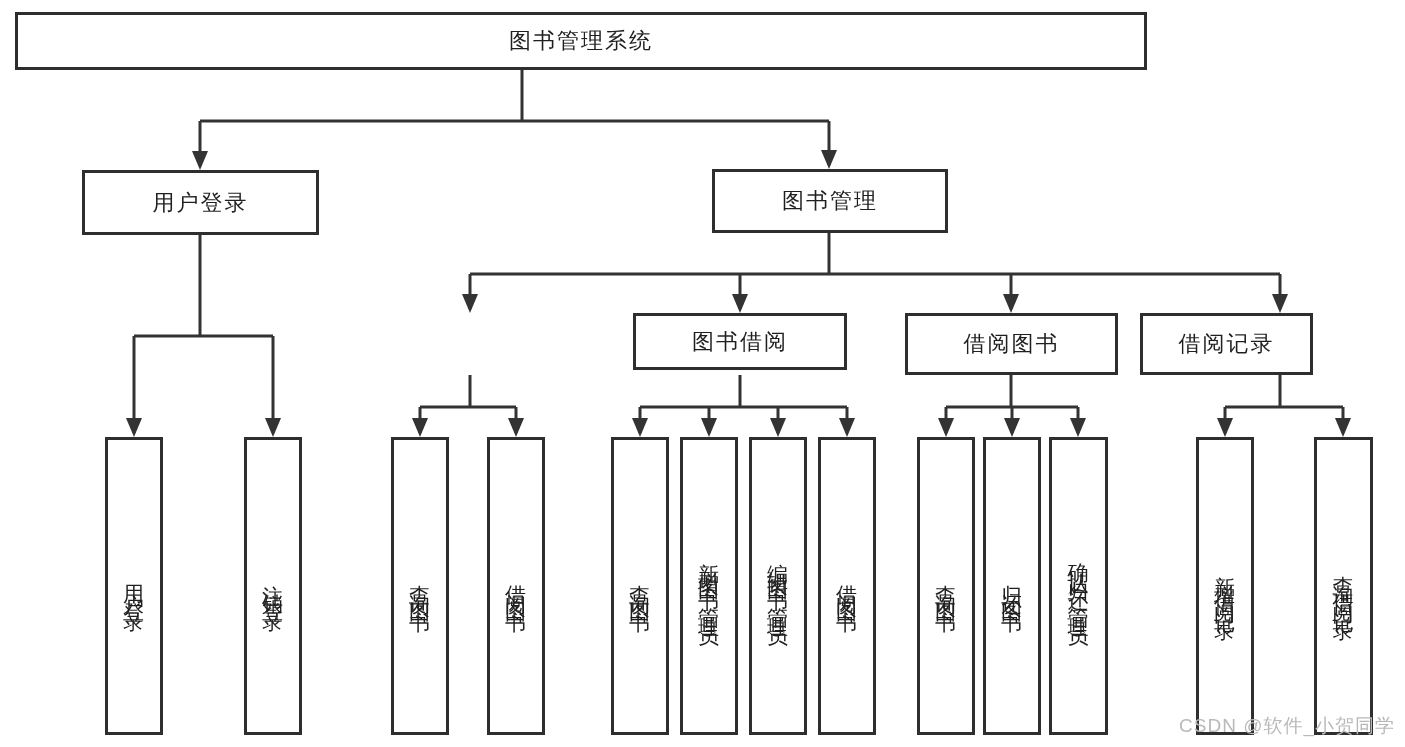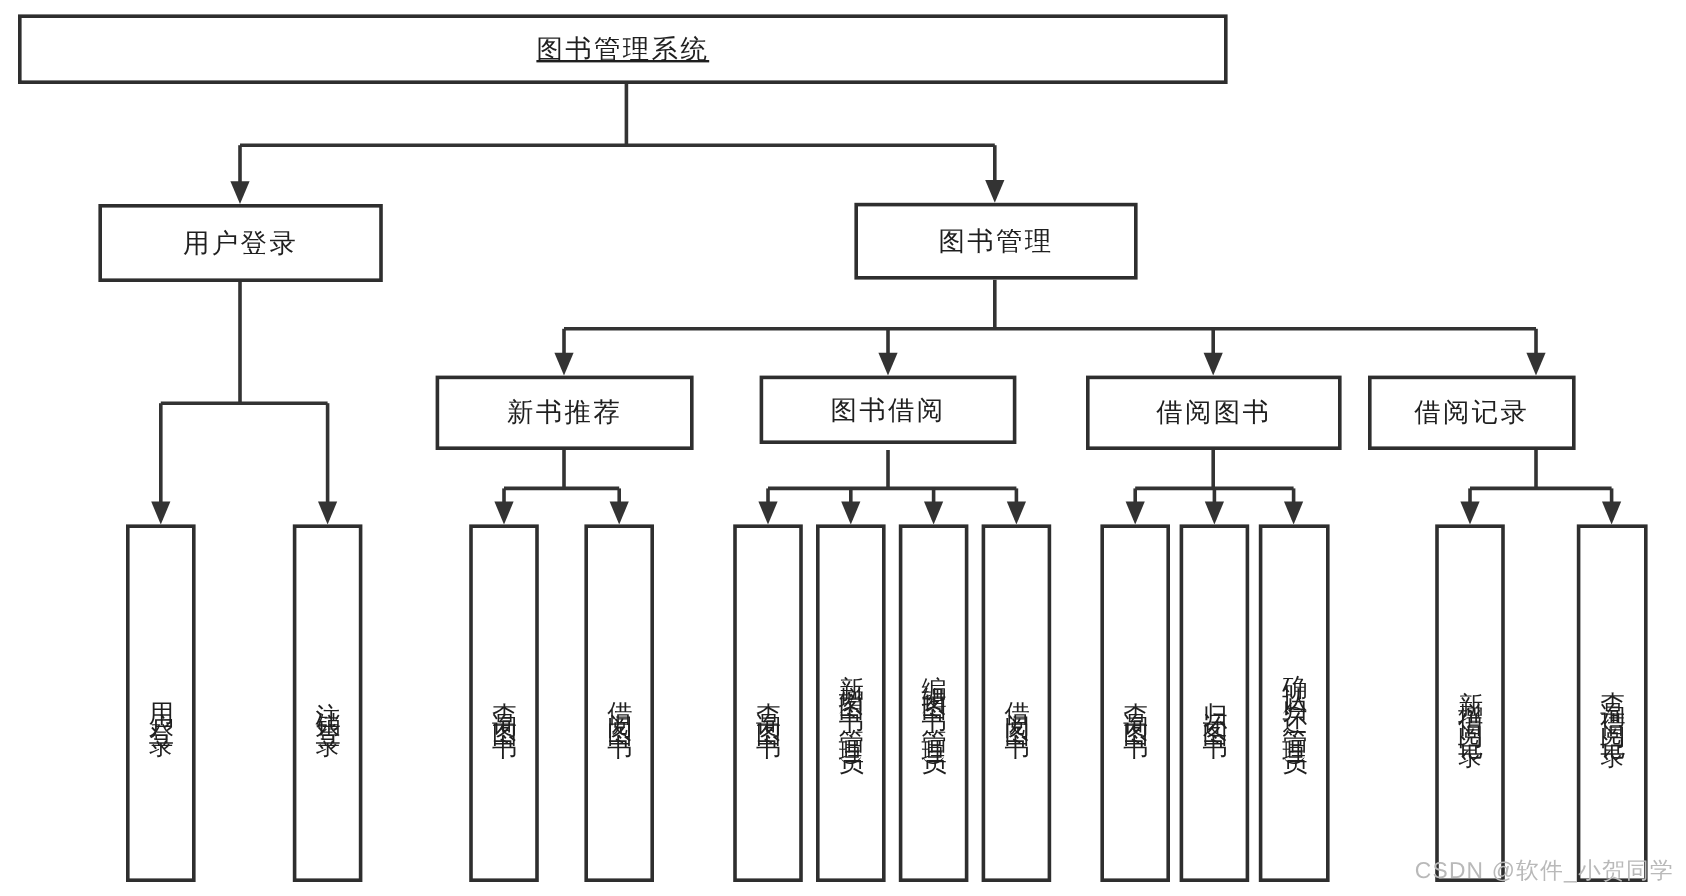--- a/index.html
+++ b/index.html
@@ -122,34 +122,31 @@
     <polygon class="ahead" points="1070,418 1086,418 1078,437"></polygon>
 
     <path class="cline" d="M1280,375 V407"></path>
     <path class="cline" d="M1225,407 H1343"></path>
     <path class="cline" d="M1225,407 V433"></path>
     <polygon class="ahead" points="1217,418 1233,418 1225,437"></polygon>
     <path class="cline" d="M1343,407 V433"></path>
     <polygon class="ahead" points="1335,418 1351,418 1343,437"></polygon>
   </svg>
 
-  <div class="node" style="left:15px; top:12px; width:1008px; height:58px;text-decoration:underline;">
+  <div class="node" style="left:15px; top:12px; width:1132px; height:58px;">
     <span>图书管理系统</span>
   </div>
 
   <div class="node" style="left:82px; top:170px; width:237px; height:65px;">
     <span>用户登录</span>
   </div>
   <div class="node" style="left:712px; top:169px; width:236px; height:64px;text-align:right;">
     <span>图书管理</span>
   </div>
 
-  <div class="node" style="left:363px; top:313px; width:215px; height:62px;">
-    <span>新书推荐</span>
-  </div>
   <div class="node" style="left:633px; top:313px; width:214px; height:57px;">
     <span>图书借阅</span>
   </div>
   <div class="node" style="left:905px; top:313px; width:213px; height:62px;">
     <span>借阅图书</span>
   </div>
   <div class="node" style="left:1140px; top:313px; width:173px; height:62px;">
     <span>借阅记录</span>
   </div>
 

